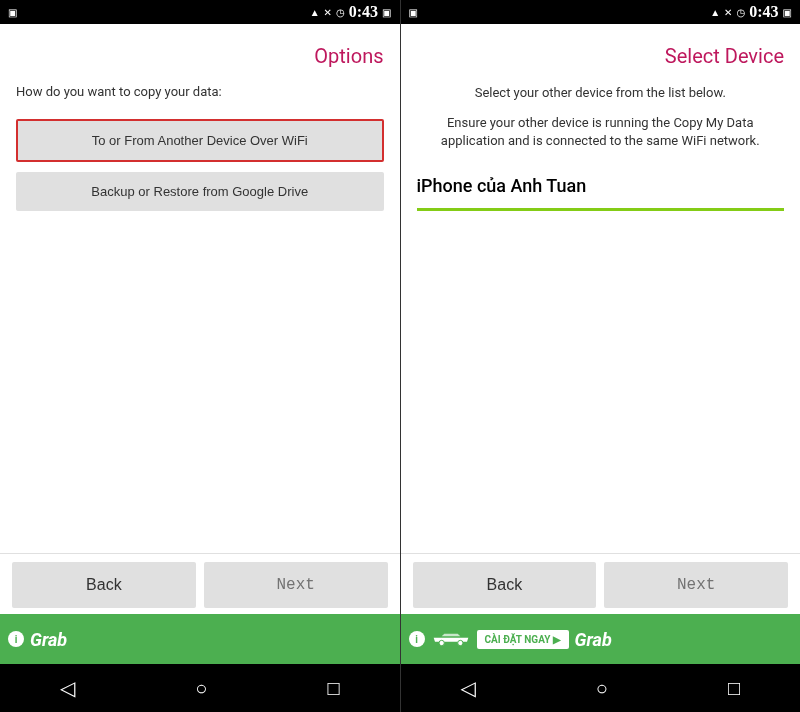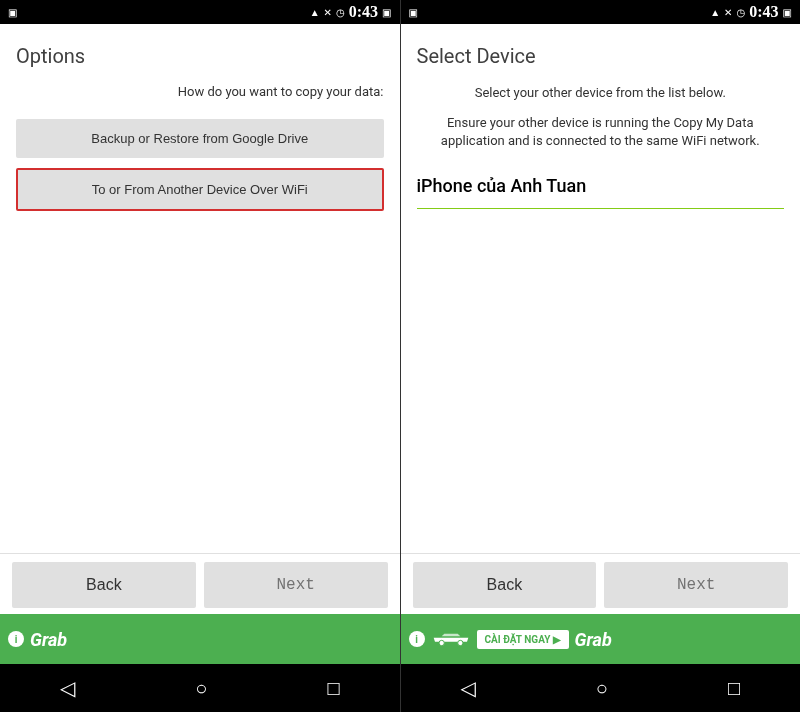--- a/index.html
+++ b/index.html
@@ -56,29 +56,29 @@
     
     .screen-area {
       flex: 1;
       padding: 20px 16px 10px;
       overflow: hidden;
     }
 
     .screen-title {
       font-size: 20px;
       font-weight: 400;
-      text-align: left;
-      color: #404040;
+      text-align: right;
+      color: #be185d;
       margin-bottom: 16px;
     }
 
     .screen-subtitle {
       font-size: 13px;
       color: #333;
-      text-align: right;
+      text-align: left;
       margin-bottom: 20px;
     }
 
     
     .option-button {
       display: block;
       width: 100%;
       padding: 12px 10px;
       background: #e0e0e0;
       border: none;
@@ -102,21 +102,21 @@
       margin-bottom: 12px;
       line-height: 1.4;
       text-align: center;
     }
 
     .device-list-item {
       font-size: 18px;
       font-weight: 500;
       color: #000;
       padding: 12px 0;
-      border-bottom: 1px solid #84cc16;
+      border-bottom: 3px solid #84cc16;
     }
 
     
     .bottom-buttons {
       display: flex;
       gap: 8px;
       padding: 8px 12px 6px;
       background: #fff;
       border-top: 1px solid #e0e0e0;
       flex-shrink: 0;
@@ -230,22 +230,22 @@
           <span style="color:#fff; font-size:10px;">◷</span>
           <span class="status-time">0:43</span>
           <span style="color:#fff; font-size:10px;">▣</span>
         </div>
       </div>
 
       <div class="screen-area">
         <h2 class="screen-title">Options</h2>
         <p class="screen-subtitle">How do you want to copy your data:</p>
 
+        <button class="option-button selected">To or From Another Device Over WiFi</button>
         <button class="option-button">Backup or Restore from Google Drive</button>
-        <button class="option-button selected">To or From Another Device Over WiFi</button>
       </div>
 
       <div class="bottom-buttons">
         <button class="btn active">Back</button>
         <button class="btn disabled">Next</button>
       </div>
 
       <div class="ad-banner">
         <div class="ad-info-icon">i</div>
         <span class="ad-grab-logo">Grab</span>

